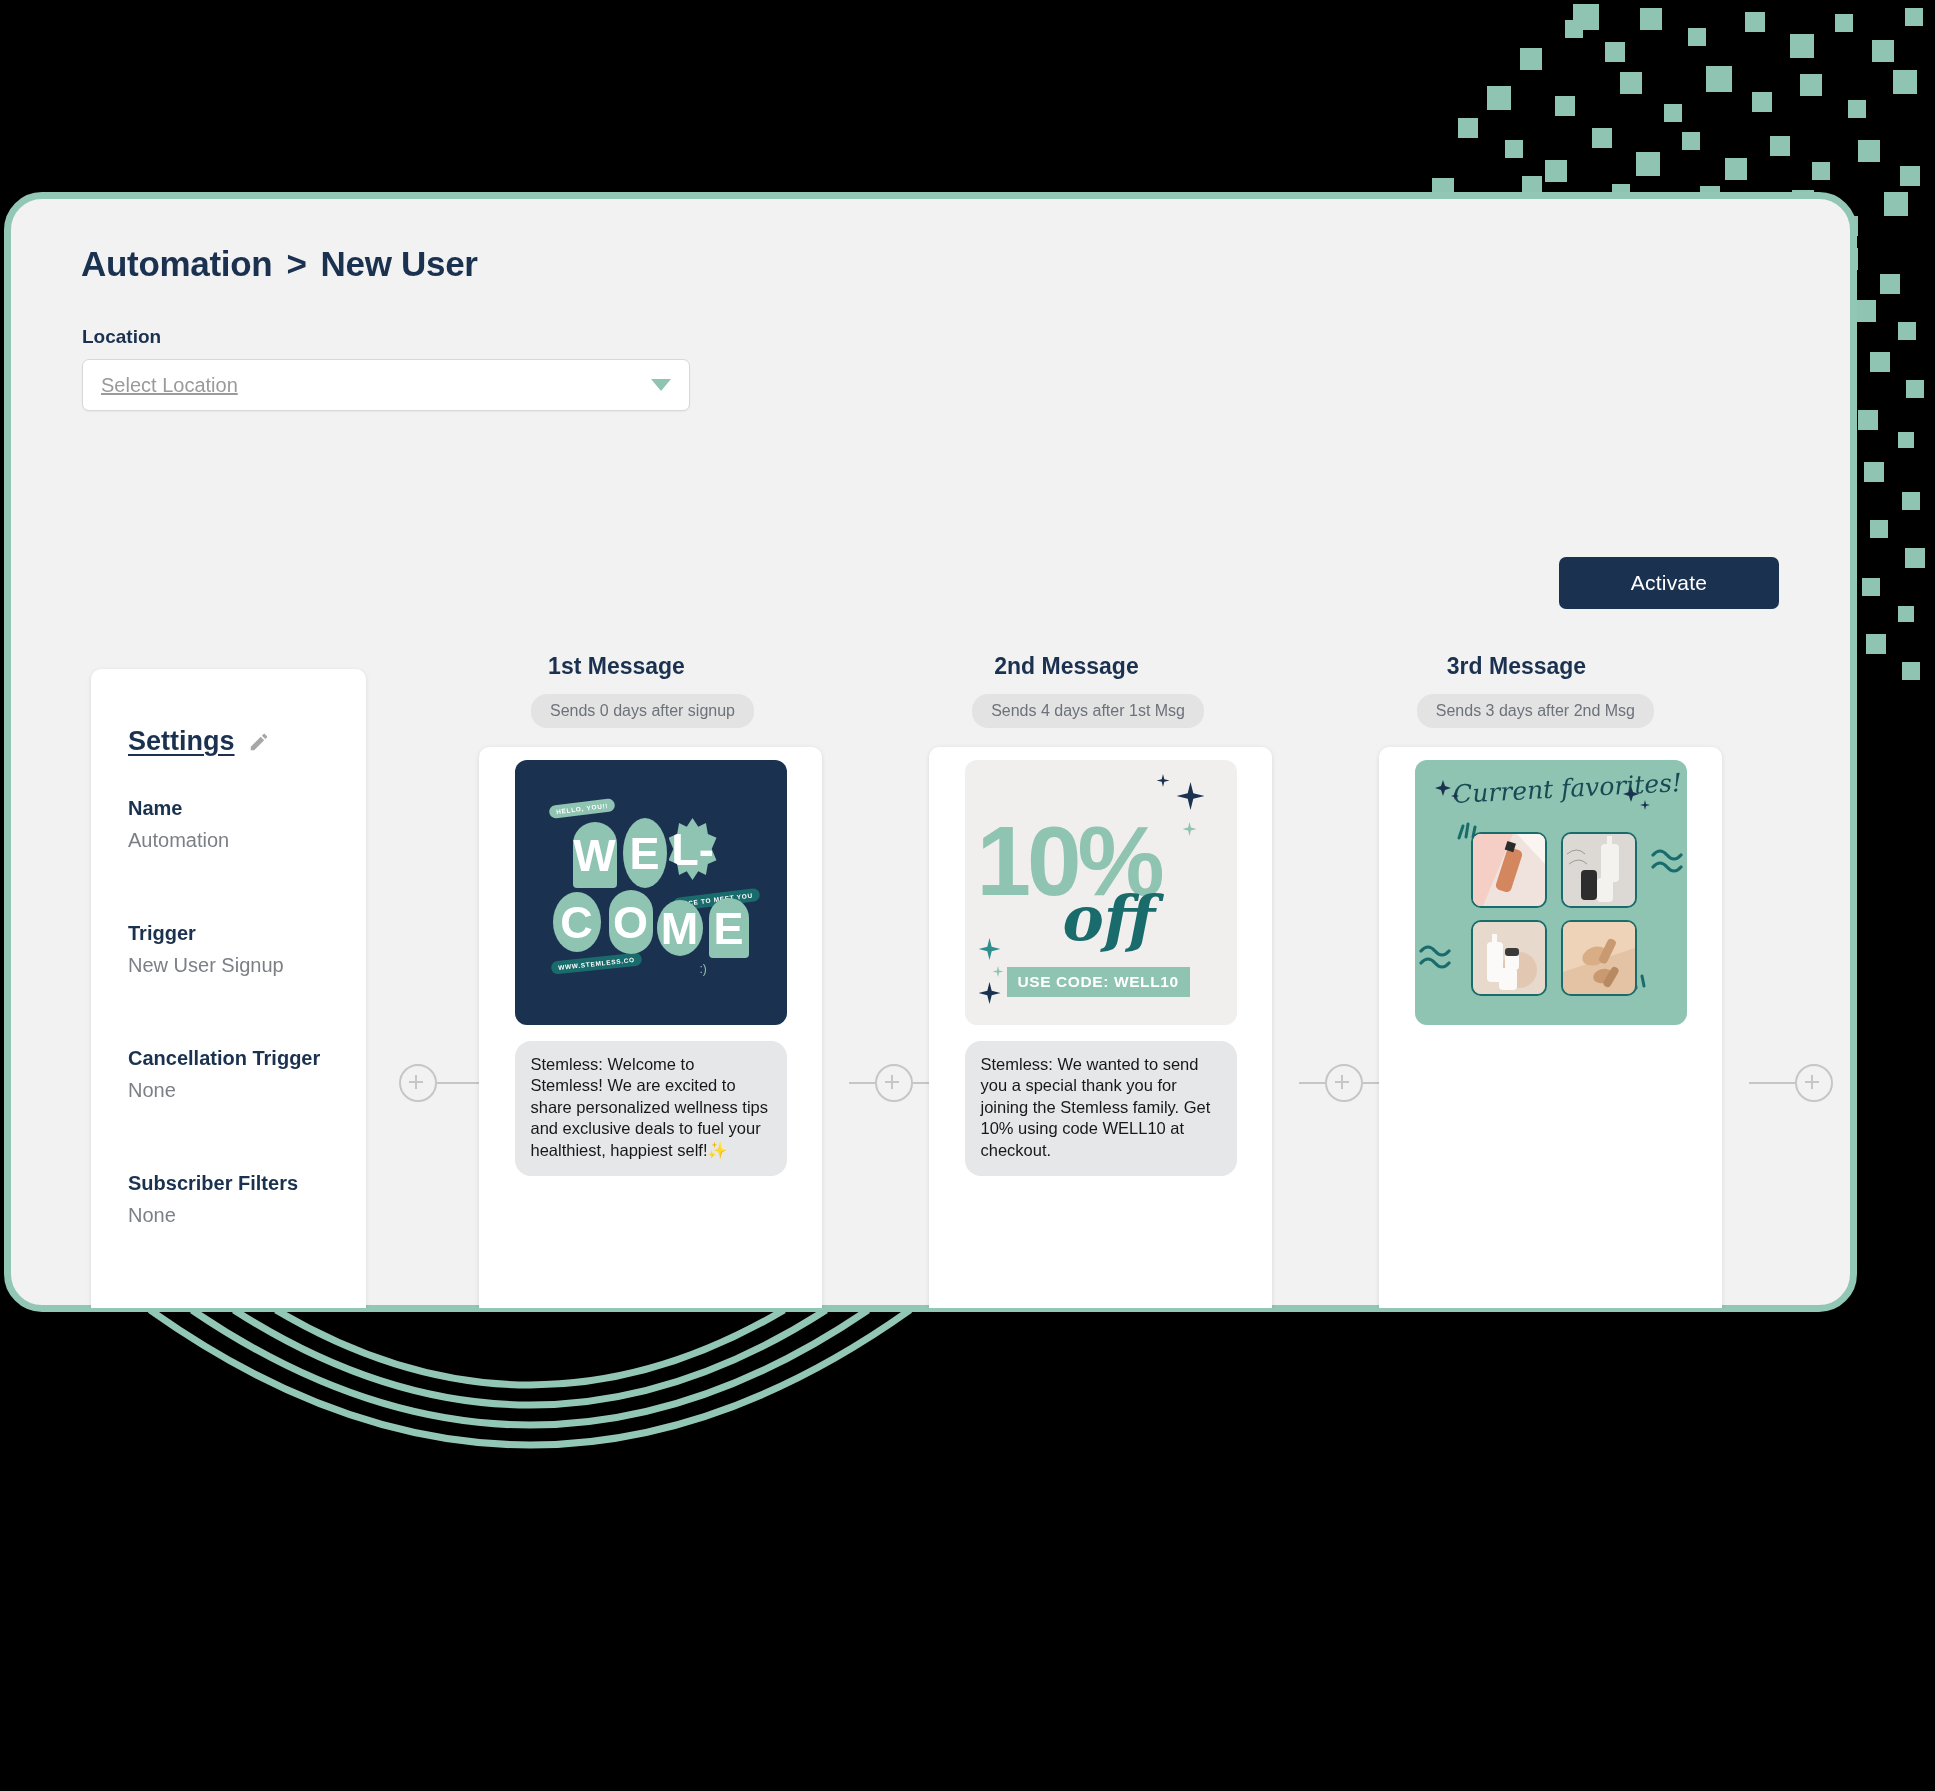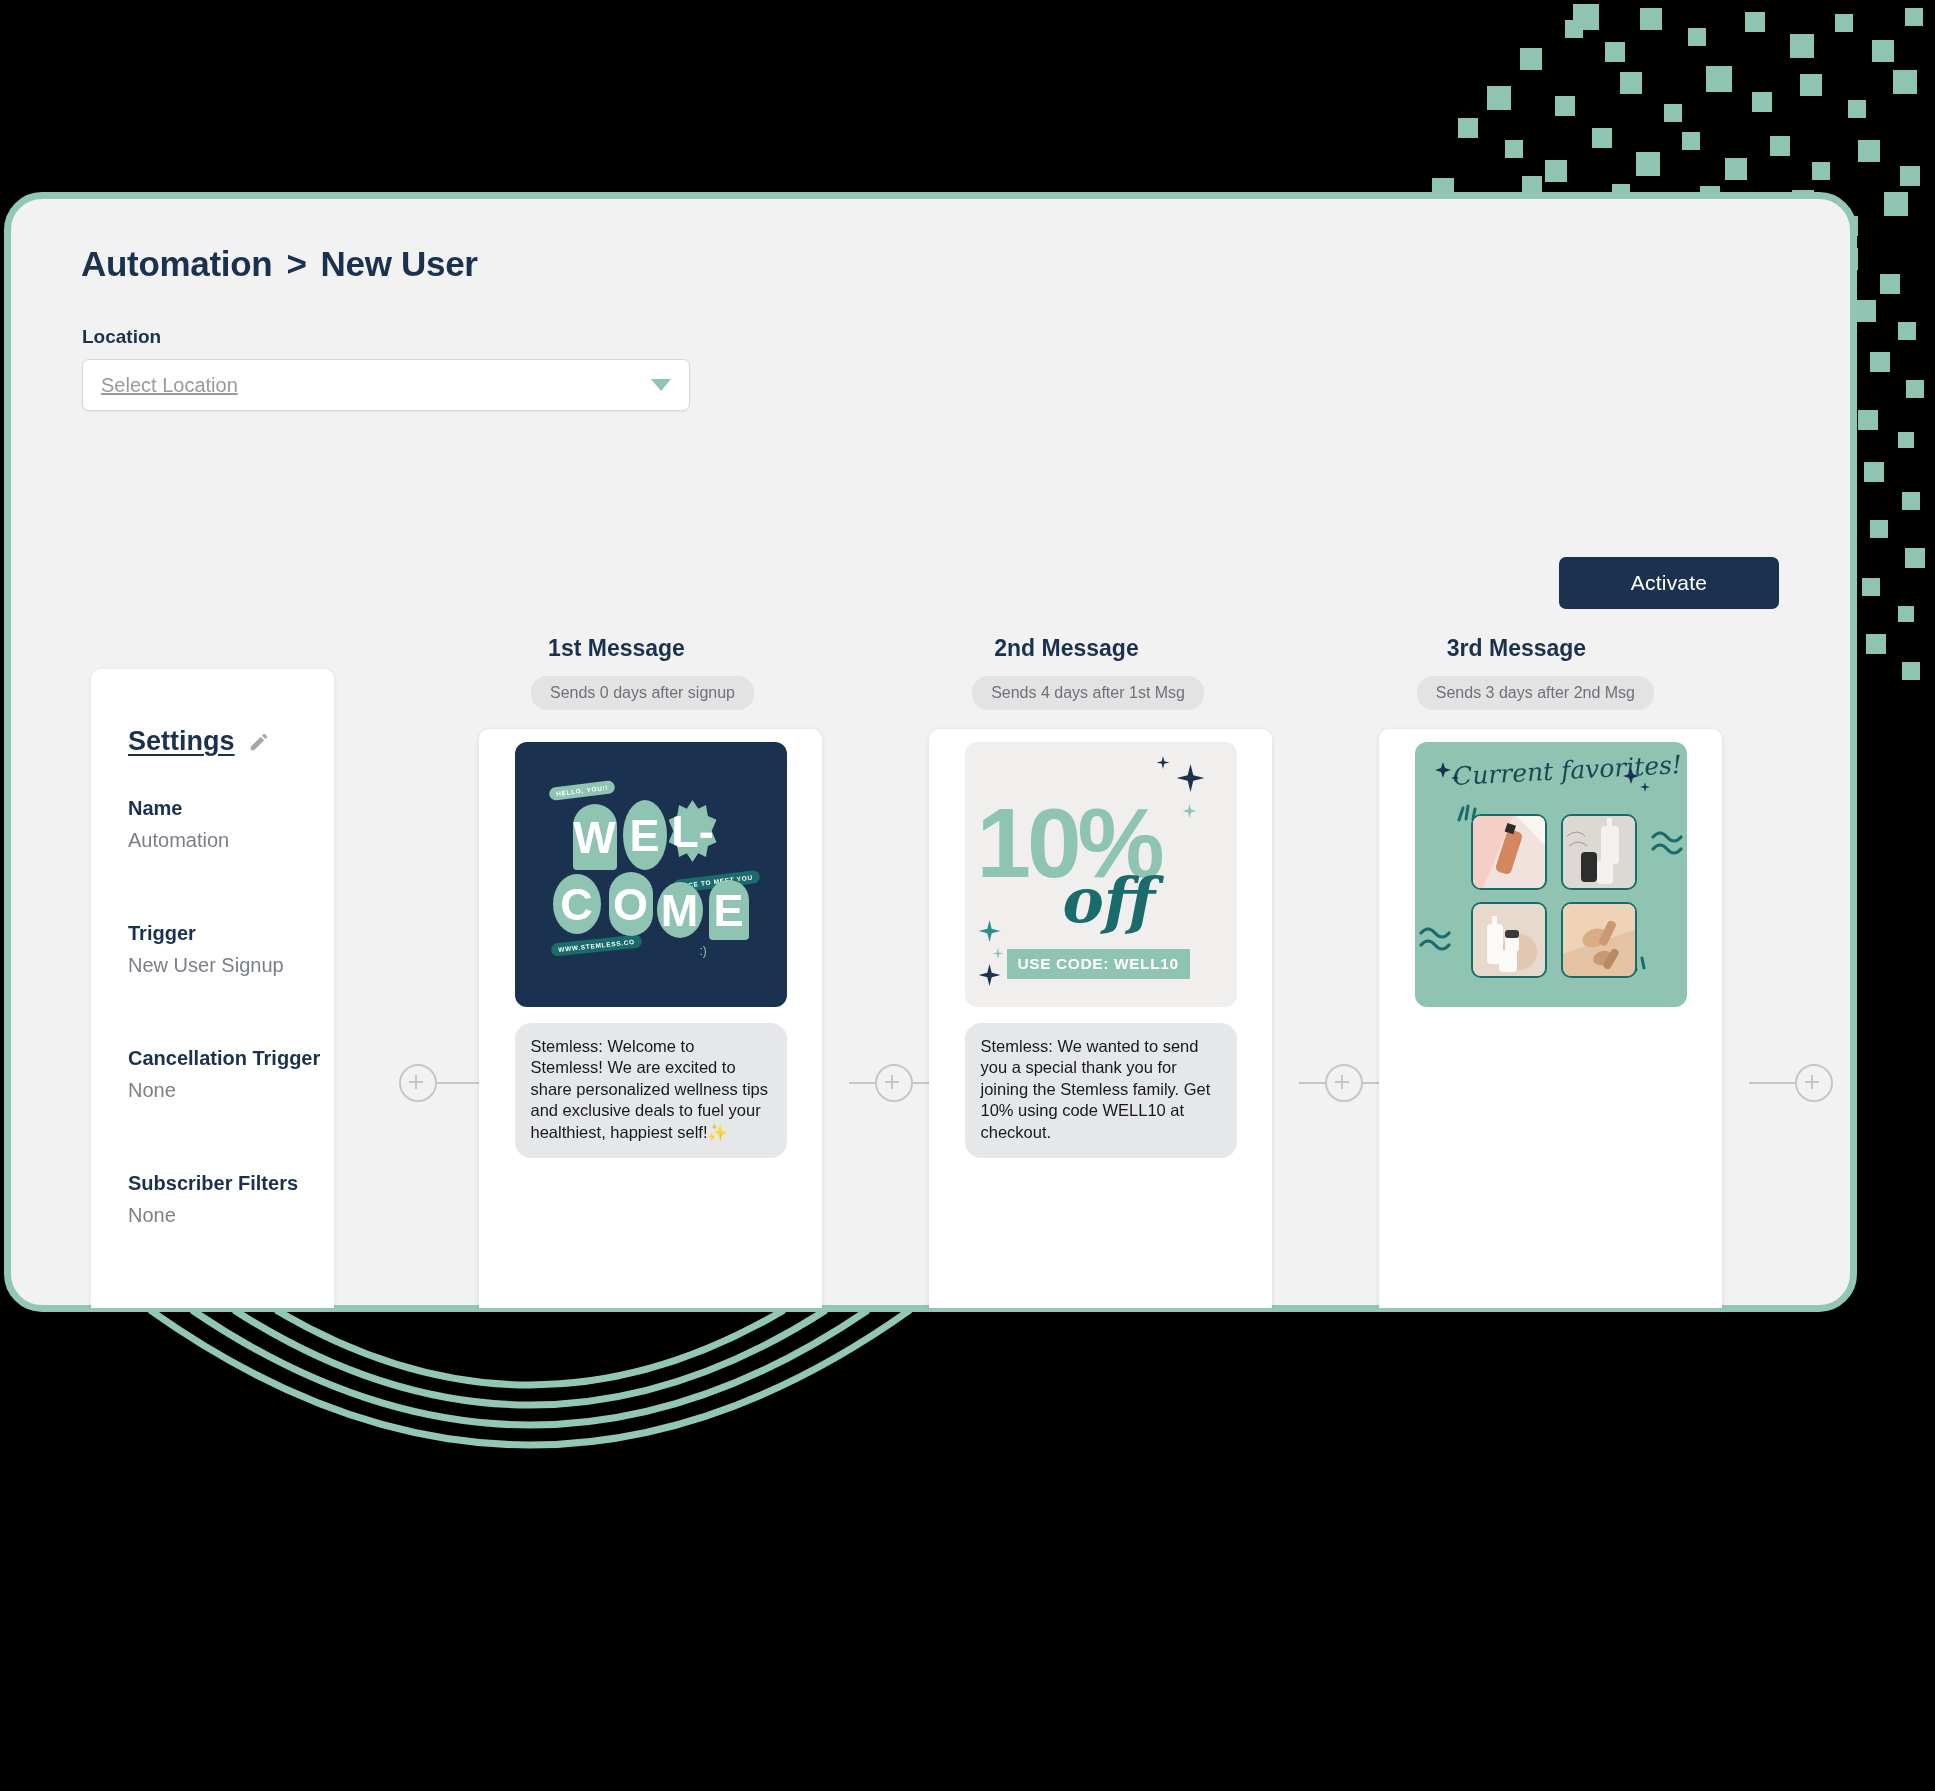--- a/index.html
+++ b/index.html
@@ -127,21 +127,21 @@
     font-family: "Liberation Sans", sans-serif;
     cursor: pointer;
     letter-spacing: 0.2px;
   }
 
   
   #settings-card {
     position: absolute;
     left: 83px;
     top: 473px;
-    width: 243px;
+    width: 275px;
     height: 708px;
     background: #ffffff;
     border-radius: 10px;
     box-shadow: 0 1px 4px rgba(0,0,0,0.10);
   }
   #settings-head {
     position: absolute;
     left: 37px;
     top: 57px;
     display: flex;
@@ -172,21 +172,21 @@
     color: #7b7f86;
   }
   #field-name { top: 128px; }
   #field-trigger { top: 253px; }
   #field-cancellation { top: 378px; }
   #field-filters { top: 503px; }
 
   
   .msg-col {
     position: absolute;
-    top: 439px;
+    top: 457px;
     width: 275px;
   }
   #col-1 { left: 471px; }
   #col-2 { left: 921px; }
   #col-3 { left: 1371px; }
 
   .msg-title {
     text-align: center;
     font-size: 23px;
     font-weight: bold;

